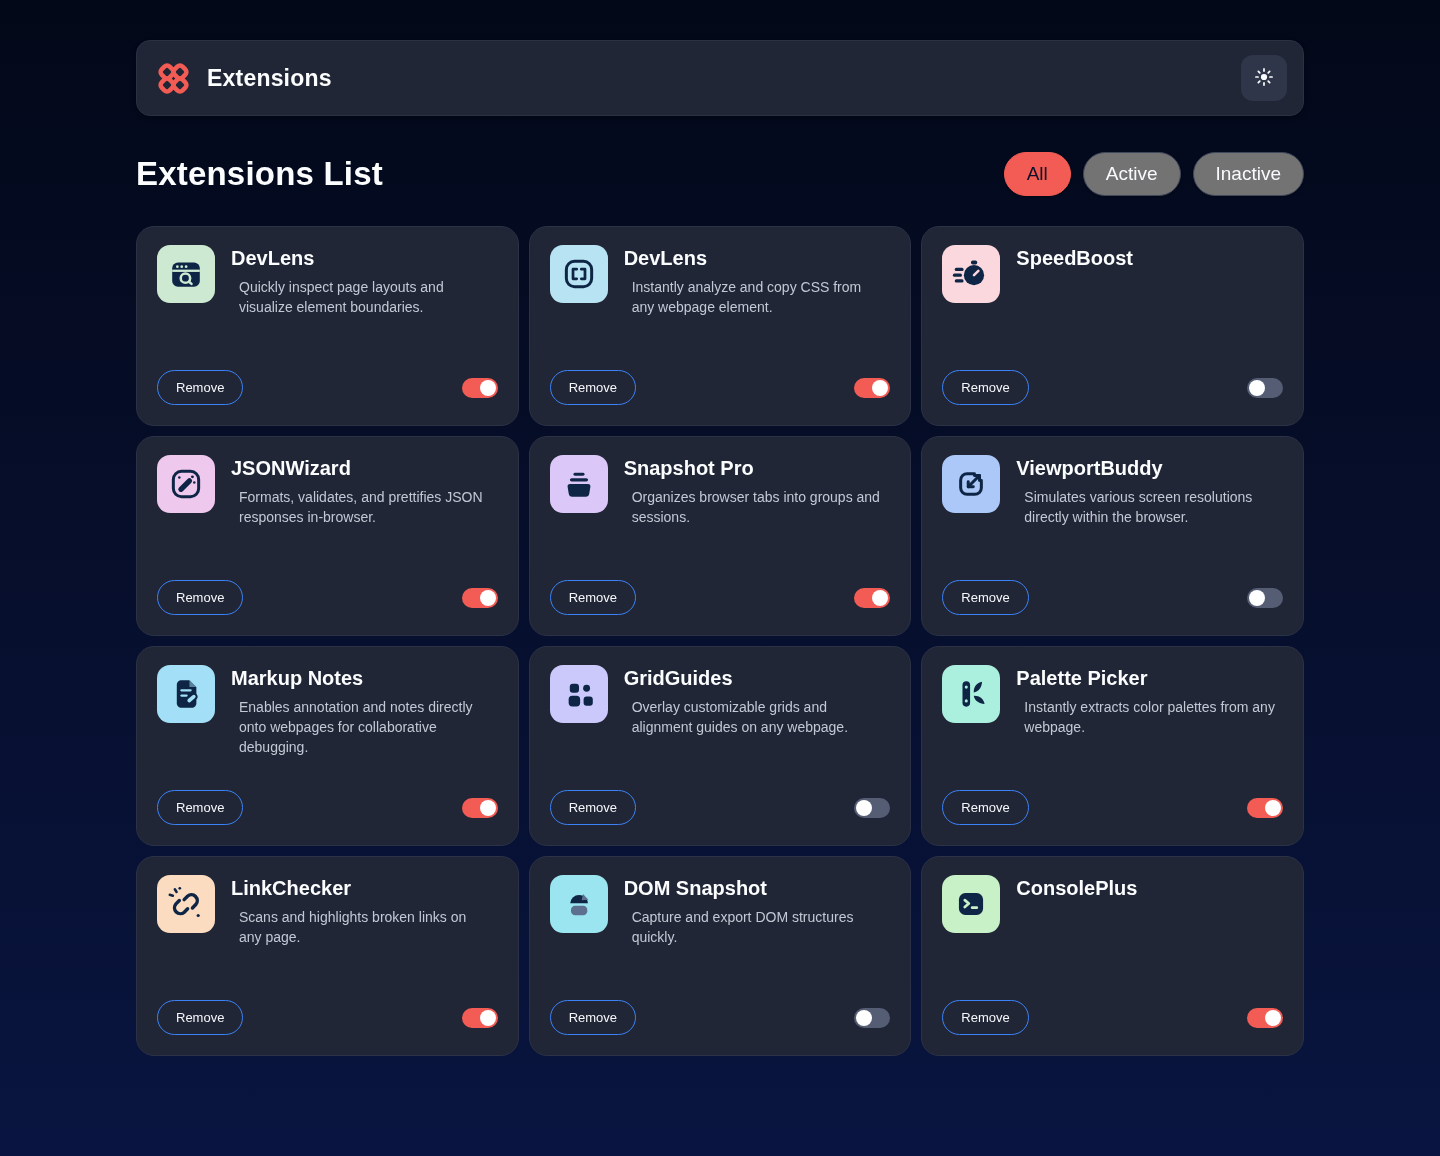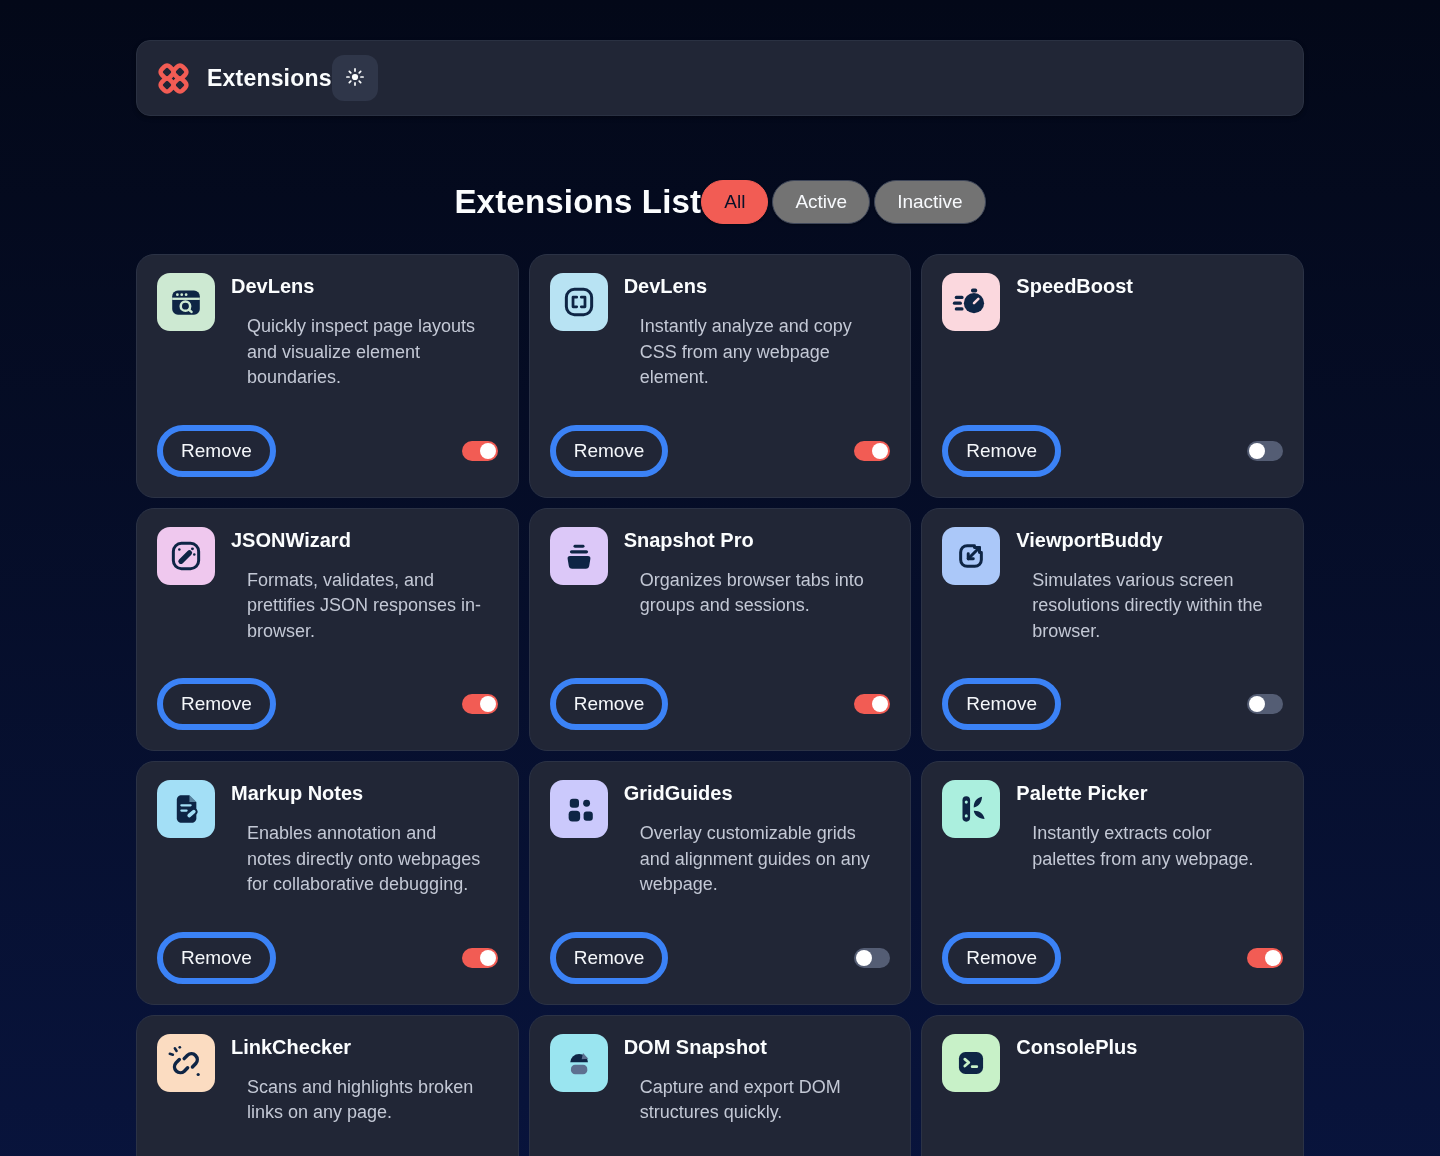--- a/index.html
+++ b/index.html
@@ -8,38 +8,38 @@
     font-family: "Liberation Sans", "DejaVu Sans", sans-serif;
     background: linear-gradient(180deg, #030818 0%, #091540 100%);
     min-height: 1156px;
     color: #FBFDFE;
     --accent: #F25C54;
   }
   .container { width: 1168px; margin: 0 auto; padding: 40px 0 66px; }
 
   
   .topbar {
-    display: flex; align-items: center; 
+    display: flex; align-items: center; justify-content: space-between;
     background: #212636; border: 1px solid #2A3142; border-radius: 14px;
     padding: 14px 16px; box-shadow: 0 2px 4px rgba(0,0,0,.3);
   }
   .brand { display: flex; align-items: center; gap: 13px; }
   .brand-logo { width: 41px; height: 41px; display: flex; }
   .app-title { margin: 0; font-size: 23px; font-weight: 700; letter-spacing: .2px; }
   .theme-btn {
     width: 46px; height: 46px; border-radius: 12px; border: none;
     background: #2F3649; display: flex; align-items: center; justify-content: center;
     cursor: pointer;
   }
   .theme-btn svg { width: 22px; height: 22px; }
 
   
-  .list-head { display: flex; align-items: center; justify-content: center; margin: 64px 0 30px; }
+  .list-head { display: flex; align-items: center; justify-content: space-between; margin: 36px 0 30px; }
   .page-title { margin: 0; font-size: 33px; font-weight: 700; letter-spacing: .2px; }
-  .filters { display: flex; gap: 4px; }
+  .filters { display: flex; gap: 12px; }
   .filter-btn {
     font-family: inherit; font-size: 19px; color: #F8FAFD;
     background: #737373; border: 1px solid #3E4659; border-radius: 999px;
     padding: 10px 22px; cursor: pointer; box-shadow: 0 1px 2px rgba(0,0,0,.35);
   }
   .filter-btn.active { background: var(--accent); border-color: var(--accent); color: #0A1128; }
 
   
   .grid { display: grid; grid-template-columns: repeat(3, 1fr); gap: 10px; }
   .card {
@@ -47,25 +47,25 @@
     padding: 18px 20px 20px; min-height: 200px;
     display: flex; flex-direction: column;
   }
   .card-top { display: flex; gap: 16px; align-items: flex-start; }
   .icon-tile {
     width: 58px; height: 58px; border-radius: 13px; flex: none;
     display: flex; align-items: center; justify-content: center;
   }
   .icon-tile svg { width: 46px; height: 46px; }
   .card-title { margin: 2px 0 7px; font-size: 20px; font-weight: 700; }
-  .card-desc { margin: 16px; font-size: 18px; line-height: 1.42; color: #C3C8D5; }
+  .card-desc { margin: 8px; font-size: 14px; line-height: 1.42; color: #C3C8D5; }
   .card-foot { margin-top: auto; display: flex; align-items: center; justify-content: space-between; padding-top: 18px; }
   .remove-btn {
-    font-family: inherit; font-size: 19px; color: #F5F7FA;
-    background: transparent; border: 6px solid #3b82f6; border-radius: 999px;
+    font-family: inherit; font-size: 13px; color: #F5F7FA;
+    background: transparent; border: 1px solid #3b82f6; border-radius: 999px;
     padding: 9px 18px; cursor: pointer;
   }
   .toggle {
     width: 36px; height: 20px; border-radius: 999px; border: none; padding: 0;
     background: #545D74; position: relative; cursor: pointer;
   }
   .toggle.on { background: var(--accent); }
   .toggle .knob {
     position: absolute; top: 2px; left: 2px; width: 16px; height: 16px;
     border-radius: 50%; background: #FFFFFF;

